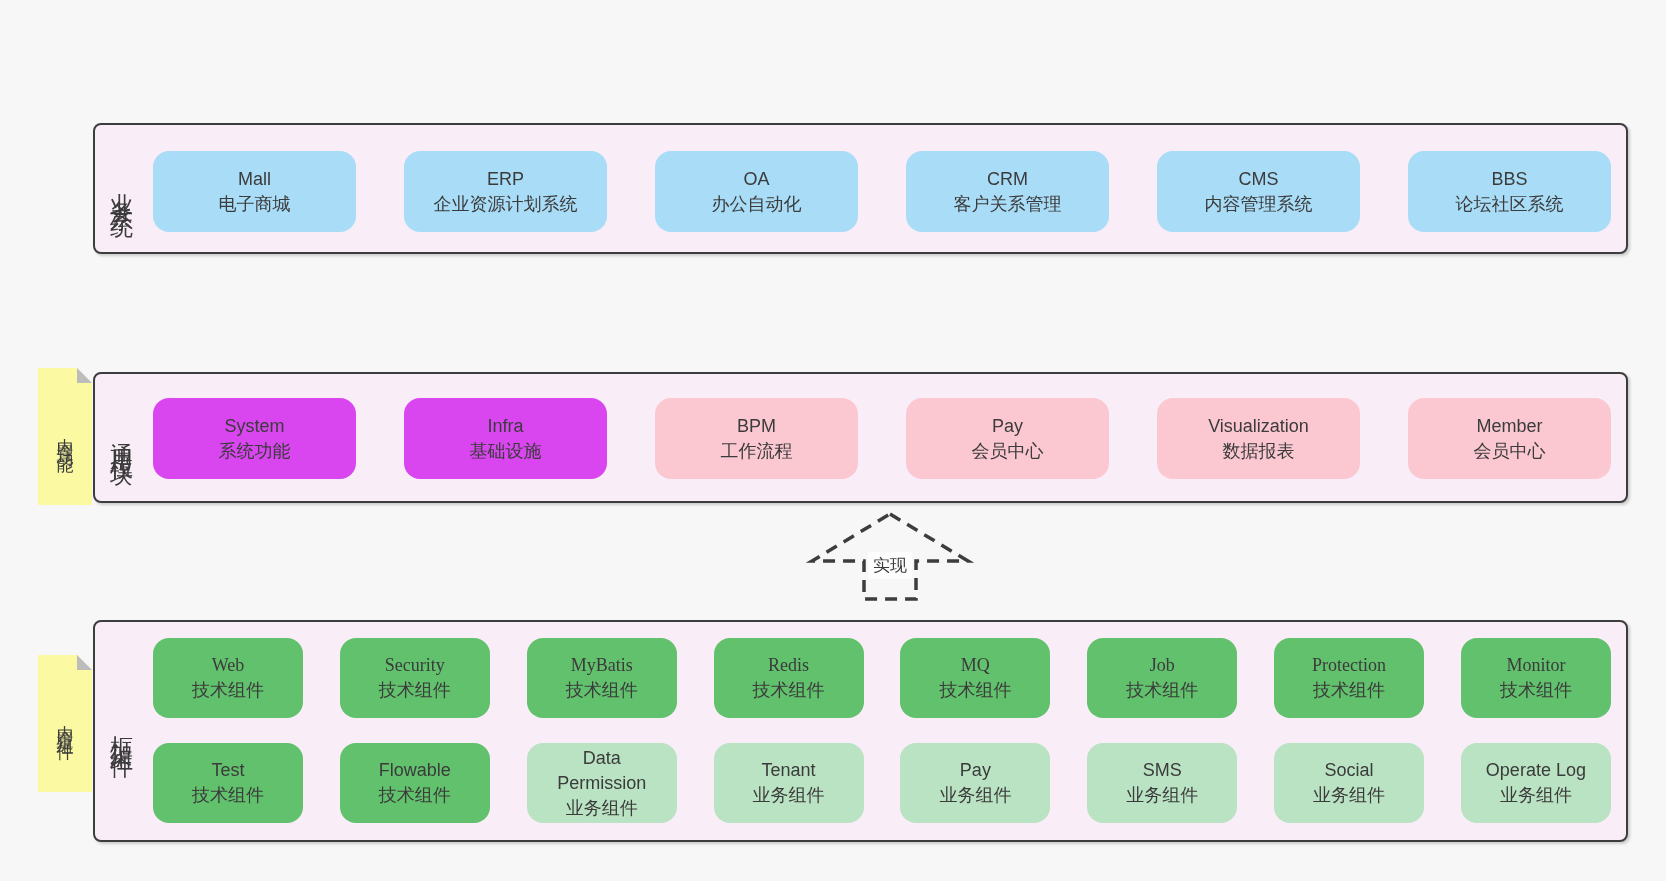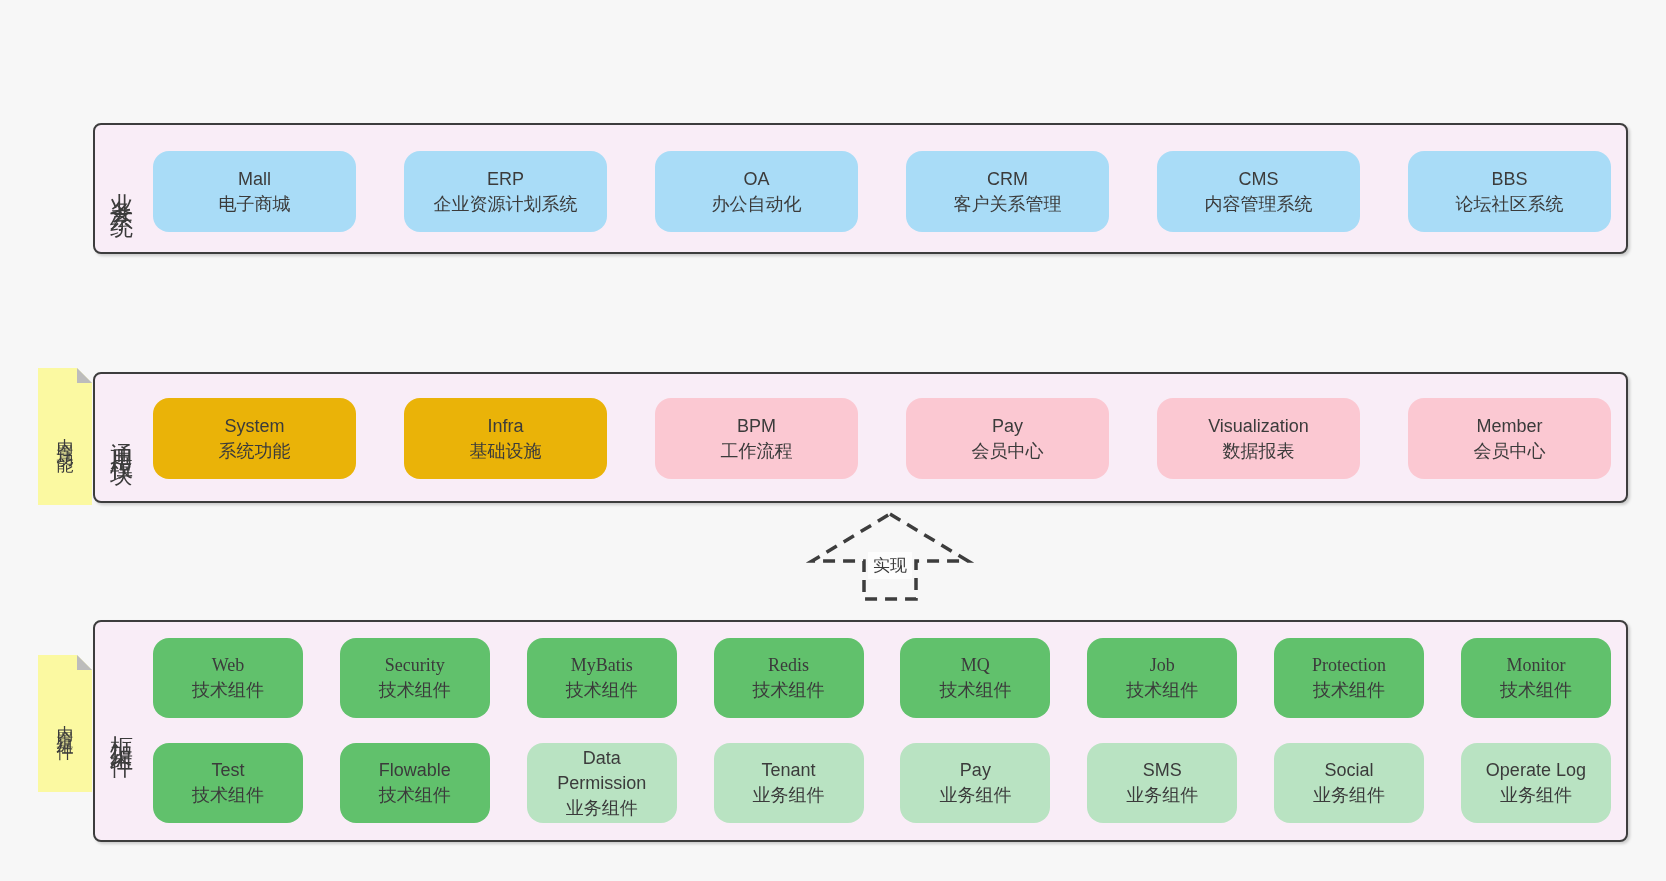--- a/index.html
+++ b/index.html
@@ -21,21 +21,21 @@
   .row-mid{top:24px;}
   .row-c1{top:16px;font-family:Liberation Serif, serif;}
   .row-c2{top:121px;}
   #layer-business .row{top:26px;}
 
   .box{border-radius:16px;display:flex;flex-direction:column;justify-content:center;align-items:center;
        text-align:center;font-size:18px;line-height:25px;color:#3b3b3b;box-sizing:border-box;padding:0 18px;}
   .w6{width:203px;height:81px;}
   .w8{width:150px;height:80px;padding:0 16px;}
   .blue{background:#a9dcf7;}
-  .red{background:#eab308;}
+  .red{background:#d946ef;}
   .pink{background:#fbc8d2;}
   .green{background:#61c16c;}
   .lightgreen{background:#b9e3c2;}
 
   
   .sticky-note{position:absolute;left:38px;width:54px;height:137px;background:#fbf9a1;
                clip-path:polygon(0 0, calc(100% - 15px) 0, 100% 15px, 100% 100%, 0 100%);
                display:flex;justify-content:center;align-items:center;}
   #note-modules{top:368px;}
   #note-components{top:655px;}

